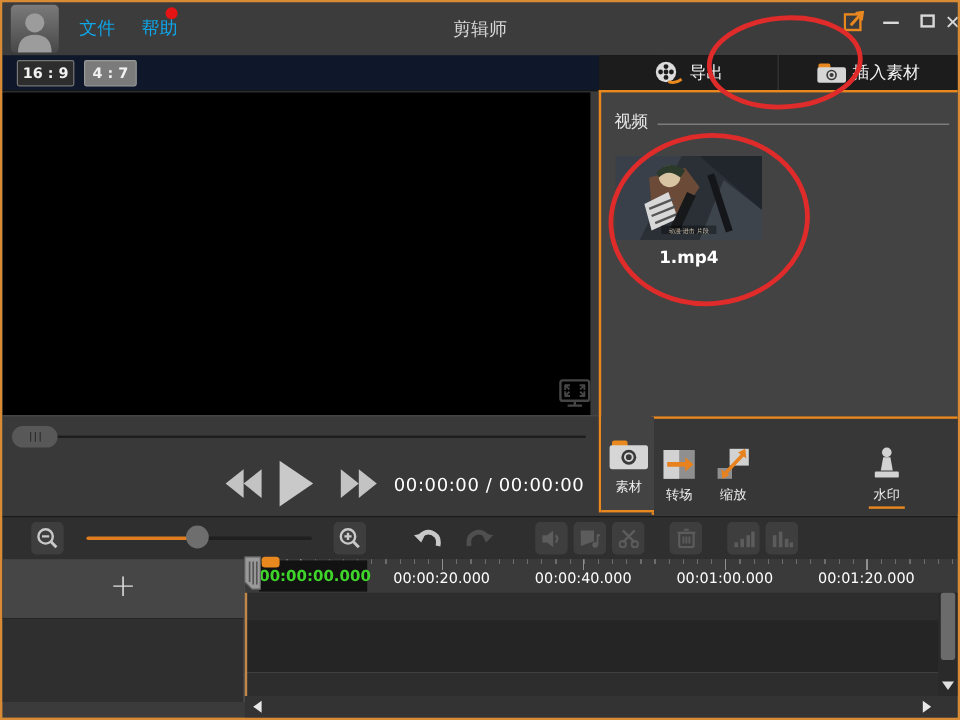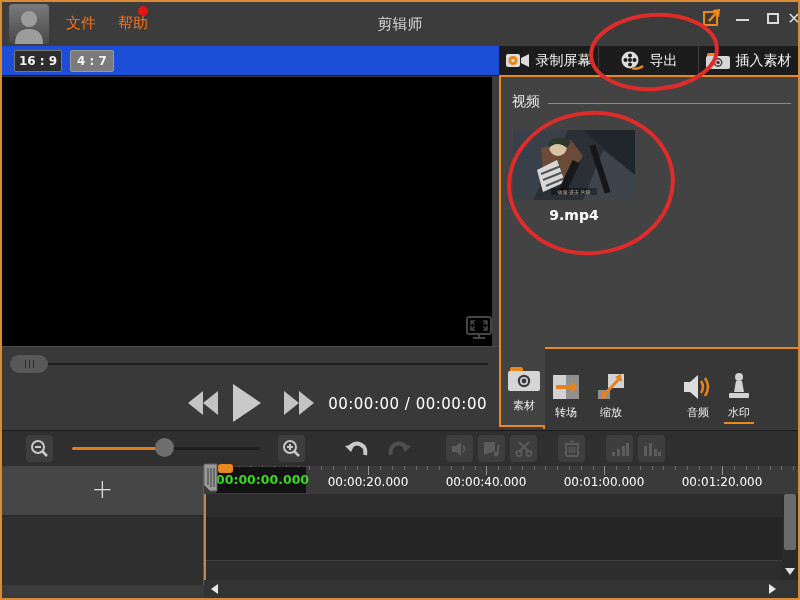--- a/index.html
+++ b/index.html
@@ -3,30 +3,30 @@
 <meta charset="utf-8">
 <style>
   html,body{margin:0;padding:0;background:#222;}
   *{box-sizing:border-box;font-family:"DejaVu Sans","Liberation Sans",sans-serif;}
   .app{position:relative;width:800px;height:600px;background:#3b3b3b;border:2px solid #D98A35;overflow:hidden;}
   .abs{position:absolute;}
   
   .titlebar{position:absolute;left:0;top:0;width:796px;height:44px;background:#3c3c3c;}
   .avatar{position:absolute;left:7px;top:2px;width:40px;height:40px;border-radius:4px;background:linear-gradient(#7a7a7a,#484848);overflow:hidden;}
   .avatar svg{display:block;}
-  .menu-item{position:absolute;top:12px;color:#f97316;font-size:15px;cursor:default;}
+  .menu-item{position:absolute;top:12px;color:#0ea5e9;font-size:15px;cursor:default;}
   .badge-dot{position:absolute;left:136px;top:4px;width:10px;height:10px;border-radius:50%;background:#e51414;}
   .win-title{position:absolute;left:0;top:13px;width:100%;text-align:center;color:#d6d6d6;font-size:15px;}
   .fb-icon{position:absolute;left:701px;top:7px;width:18px;height:18px;}
   .winbtn{position:absolute;top:6px;width:26px;height:22px;color:#d9d9d9;text-align:center;line-height:22px;font-size:14px;}
   .minim{left:727px;} .minim i{display:inline-block;width:13px;height:2px;background:#d9d9d9;margin-bottom:3px;}
   .maxim{left:758px;} .maxim i{display:inline-block;width:12px;height:11px;border:2px solid #d9d9d9;margin-top:4px;}
   .close{left:779px;font-size:16px;}
   
-  .ratio-row{position:absolute;left:0;top:44px;width:547px;height:30px;background:#1d4ed8;border-bottom:1px solid #161616;}
+  .ratio-row{position:absolute;left:0;top:44px;width:547px;height:30px;background:#0f172a;border-bottom:1px solid #161616;}
   .ratio-btn{position:absolute;top:4px;height:22px;border:1px solid #777;border-radius:2px;color:#f2f2f2;font-size:12px;font-weight:bold;text-align:center;line-height:20px;}
   .ratio-wide{left:12px;width:48px;background:#2d2d2d;}
   .ratio-narrow{left:68px;width:44px;background:#7b7b7b;border-color:#9a9a9a;}
   .preview{position:absolute;left:0;top:75px;width:490px;height:269px;background:#000;}
   .fit-icon{position:absolute;left:462px;top:238px;}
   .ctrl-panel{position:absolute;left:0;top:344px;width:497px;height:84px;background:#393939;border-top:1px solid #4a4a4a;}
   .seek-line{position:absolute;left:14px;top:16px;width:472px;height:2px;background:#1d1d1d;}
   .seek-thumb{position:absolute;left:8px;top:8px;width:38px;height:18px;background:#585858;border-radius:9px;display:flex;align-items:center;justify-content:center;gap:3px;}
   .seek-thumb i{width:1px;height:8px;background:#2e2e2e;}
   .tri{width:0;height:0;display:inline-block;}
@@ -130,29 +130,20 @@
         <i></i>
       </div>
     <div class="rw"><span class="tri"></span><span class="tri"></span></div>
     <div class="play"><span class="tri"></span></div>
     <div class="ff"><span class="tri"></span><span class="tri"></span></div>
     <div class="time-display">00:00:00 / 00:00:00</div>
   </div>
 
   <div class="tabbar">
     <div class="tab">
-      <svg width="24" height="17">
-        <rect x="0" y="2" width="14" height="13" rx="2" fill="#dcdcdc"></rect>
-        <polygon points="15,6 23,2 23,15 15,11" fill="#dcdcdc"></polygon>
-        <circle cx="7" cy="8.5" r="4.5" fill="#E8821E"></circle>
-        <circle cx="7" cy="8.5" r="1.8" fill="#dcdcdc"></circle>
-      </svg>
-      <span>录制屏幕</span>
-    </div>
-    <div class="tab">
       <svg width="24" height="20">
         <circle cx="10" cy="9" r="8.5" fill="#dcdcdc"></circle>
         <circle cx="10" cy="9" r="2" fill="#1c1c1c"></circle>
         <circle cx="10" cy="4.5" r="2" fill="#1c1c1c"></circle>
         <circle cx="10" cy="13.5" r="2" fill="#1c1c1c"></circle>
         <circle cx="5.5" cy="9" r="2" fill="#1c1c1c"></circle>
         <circle cx="14.5" cy="9" r="2" fill="#1c1c1c"></circle>
         <path d="M12 17 Q18 19 23 15" stroke="#E8881E" stroke-width="2.5" fill="none"></path>
       </svg>
       <span>导出</span>
@@ -182,21 +173,21 @@
         <circle cx="45" cy="17" r="9" fill="#d8c4a2"></circle>
         <path d="M34 14 Q44 2 58 12 L54 18 Q44 10 36 18 Z" fill="#2c3a2c"></path>
         <polygon points="24,40 44,30 52,52 30,62" fill="#d8d8d8"></polygon>
         <path d="M28 44 L48 36 M30 50 L50 42 M33 56 L52 48" stroke="#555" stroke-width="2"></path>
         <rect x="52" y="30" width="8" height="34" transform="rotate(25 56 47)" fill="#16181a"></rect>
         <rect x="84" y="14" width="6" height="50" transform="rotate(-18 87 39)" fill="#14161a"></rect>
         <rect x="38" y="58" width="46" height="7" fill="rgba(0,0,0,.35)"></rect>
         <text x="61" y="64" text-anchor="middle" font-size="5" fill="#cfc4ae">动漫·进击 片段</text>
       </svg>
     </div>
-    <div class="thumb-name">9.mp4</div>
+    <div class="thumb-name">1.mp4</div>
 
     <div class="tray-box"></div>
     <div class="tool-active-notch"></div>
 
     <div class="tool" style="left:1px;top:288px">
       <span class="ticon">
         <svg width="34" height="30">
           <rect x="3" y="2" width="13" height="8" rx="2" fill="#E8881E"></rect>
           <rect x="1" y="6" width="32" height="20" rx="2" fill="#d6d6d6"></rect>
           <circle cx="17" cy="16" r="6.2" fill="#3a3a3a"></circle>
@@ -225,30 +216,20 @@
           <rect x="2" y="18" width="12" height="9" fill="#8f8f8f"></rect>
           <path d="M8 23 L24 6" stroke="#E8821E" stroke-width="3"></path>
           <polygon points="25,2 26,10 19,5" fill="#E8821E"></polygon>
           <polygon points="6,27 5,19 12,24" fill="#E8821E"></polygon>
         </svg>
       </span>
       <span>缩放</span>
     </div>
 
 
-    <div class="tool" style="left:175px">
-      <span class="ticon">
-        <svg width="32" height="30">
-          <polygon points="2,10 8,10 16,3 16,27 8,20 2,20" fill="#dcdcdc"></polygon>
-          <path d="M19 9 Q23 15 19 21" stroke="#E8821E" stroke-width="2.5" fill="none"></path>
-          <path d="M23 6 Q29 15 23 24" stroke="#E8821E" stroke-width="2.5" fill="none"></path>
-        </svg>
-      </span>
-      <span>音频</span>
-    </div>
 
     <div class="tool underl" style="left:216px">
       <span class="ticon">
         <svg width="30" height="30">
           <circle cx="15" cy="5" r="4" fill="#d2d2d2"></circle>
           <polygon points="12,9 18,9 20,20 10,20" fill="#d2d2d2"></polygon>
           <rect x="5" y="21" width="20" height="5" rx="1" fill="#d2d2d2"></rect>
         </svg>
       </span>
       <span>水印</span>

